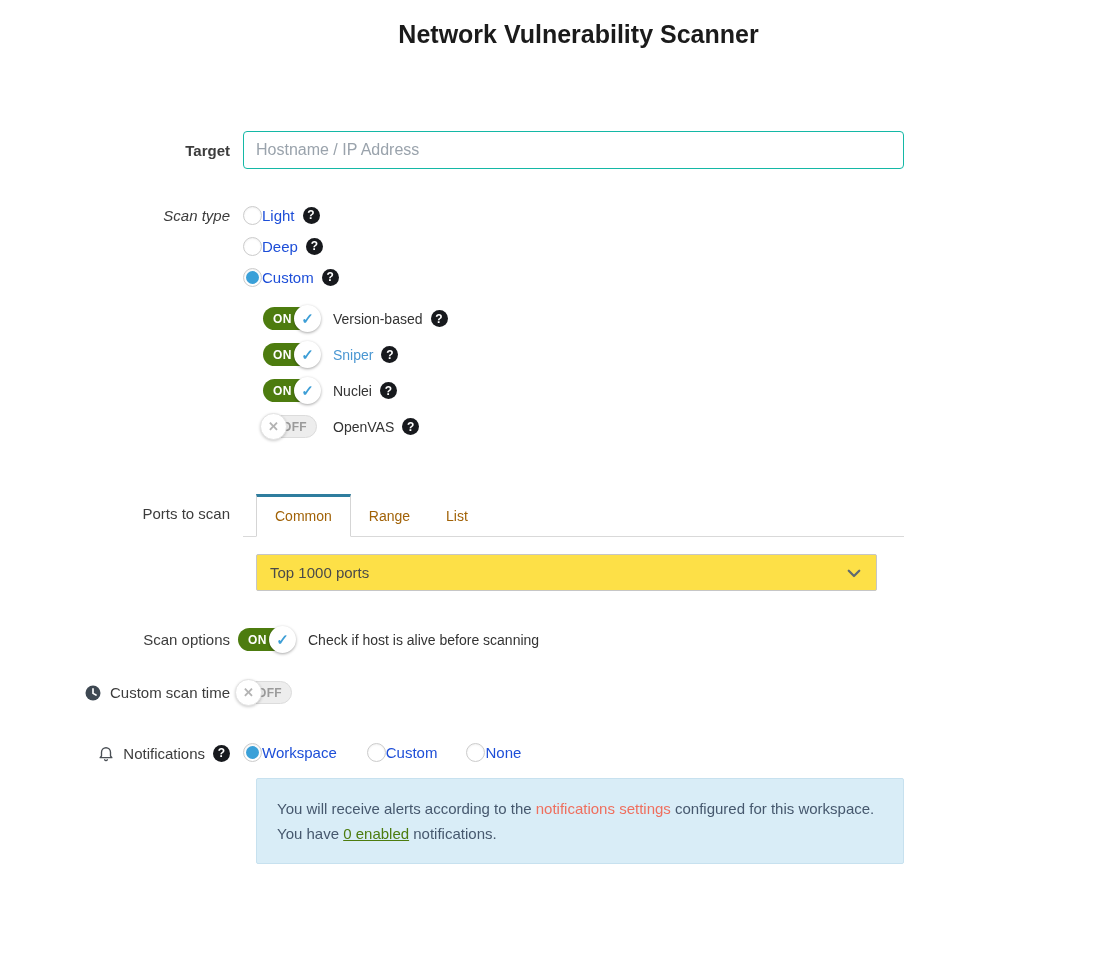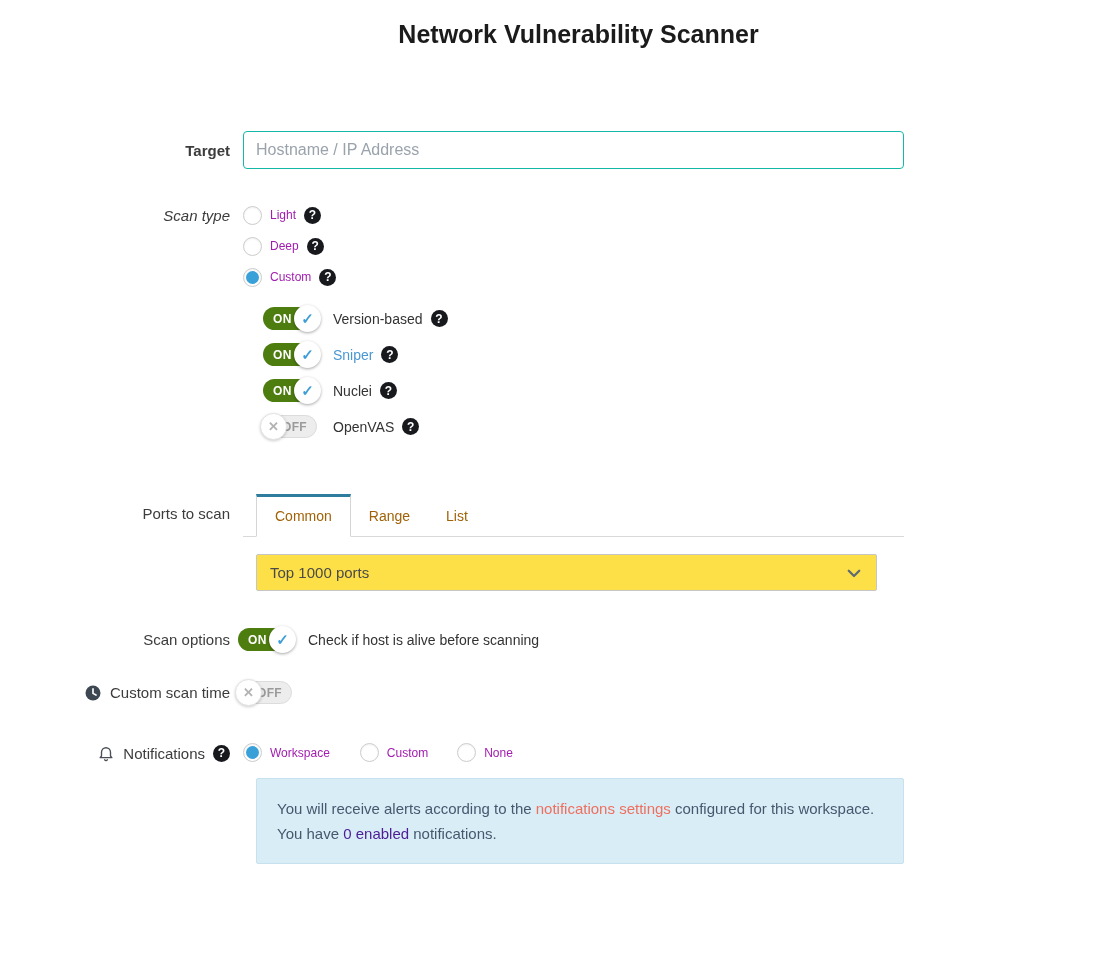--- a/index.html
+++ b/index.html
@@ -20,21 +20,21 @@
   .text-input { width:661px; height:38px; border:1px solid #14b8a6; border-radius:4px; padding:0 12px;
                 font-size:16px; color:#15803d; font-family:"Liberation Sans", sans-serif; outline:none; }
   .text-input::placeholder { color:#9aa3ac; }
 
   
   .radio-line { display:flex; align-items:center; height:20px; }
   .radio { width:19px; height:19px; border:1px solid #ccc; border-radius:50%; background:#fff;
            position:relative; flex:0 0 19px; box-shadow:inset 0 1px 2px rgba(0,0,0,.06); cursor:pointer; }
   .radio.sel::after { content:""; position:absolute; left:2px; top:2px; right:2px; bottom:2px;
                       border-radius:50%; background:#3aa0d8; }
-  .radio-text { margin-left:8px; font-size:12px; color:#a21caf; }
+  .radio-text { margin-left:0; font-size:15px; color:#1d4ed8; }
   .help { display:inline-flex; width:17px; height:17px; border-radius:50%; background:#17191d; color:#fff;
           font-size:12px; font-weight:bold; align-items:center; justify-content:center; margin-left:8px;
           flex:0 0 17px; cursor:pointer; }
 
   .row-scantype { margin-top:36px; }
   .row-scantype .lbl { height:20px;font-style:italic; }
   .radio-stack .radio-line { margin-bottom:11px; }
 
   
   .tools { margin-top:20px; margin-left:20px; }
@@ -77,21 +77,21 @@
 
   .row-customtime { margin-top:30px; }
   .row-notifications { margin-top:39px; }
 
   .icon-16 { width:18px; height:18px; flex:0 0 18px; }
 
   
   .info-box { margin-top:15px; margin-left:13px; width:648px; background:#d9edf7; border:1px solid #c7e1ef;
               border-radius:2px; padding:17px 20px; font-size:15px; color:#46586e; line-height:25px; }
   .link-red { color:#ef6f5e; text-decoration:none; cursor:pointer; }
-  .link-ul { color:#4c1d95; cursor:pointer; }
+  .link-ul { color:#4d7c0f; text-decoration:underline; cursor:pointer; }
 </style>
 </head>
 <body>
 
 <div class="page">
 
   <div class="title">Network Vulnerability Scanner</div>
 
   <div class="form">
 

